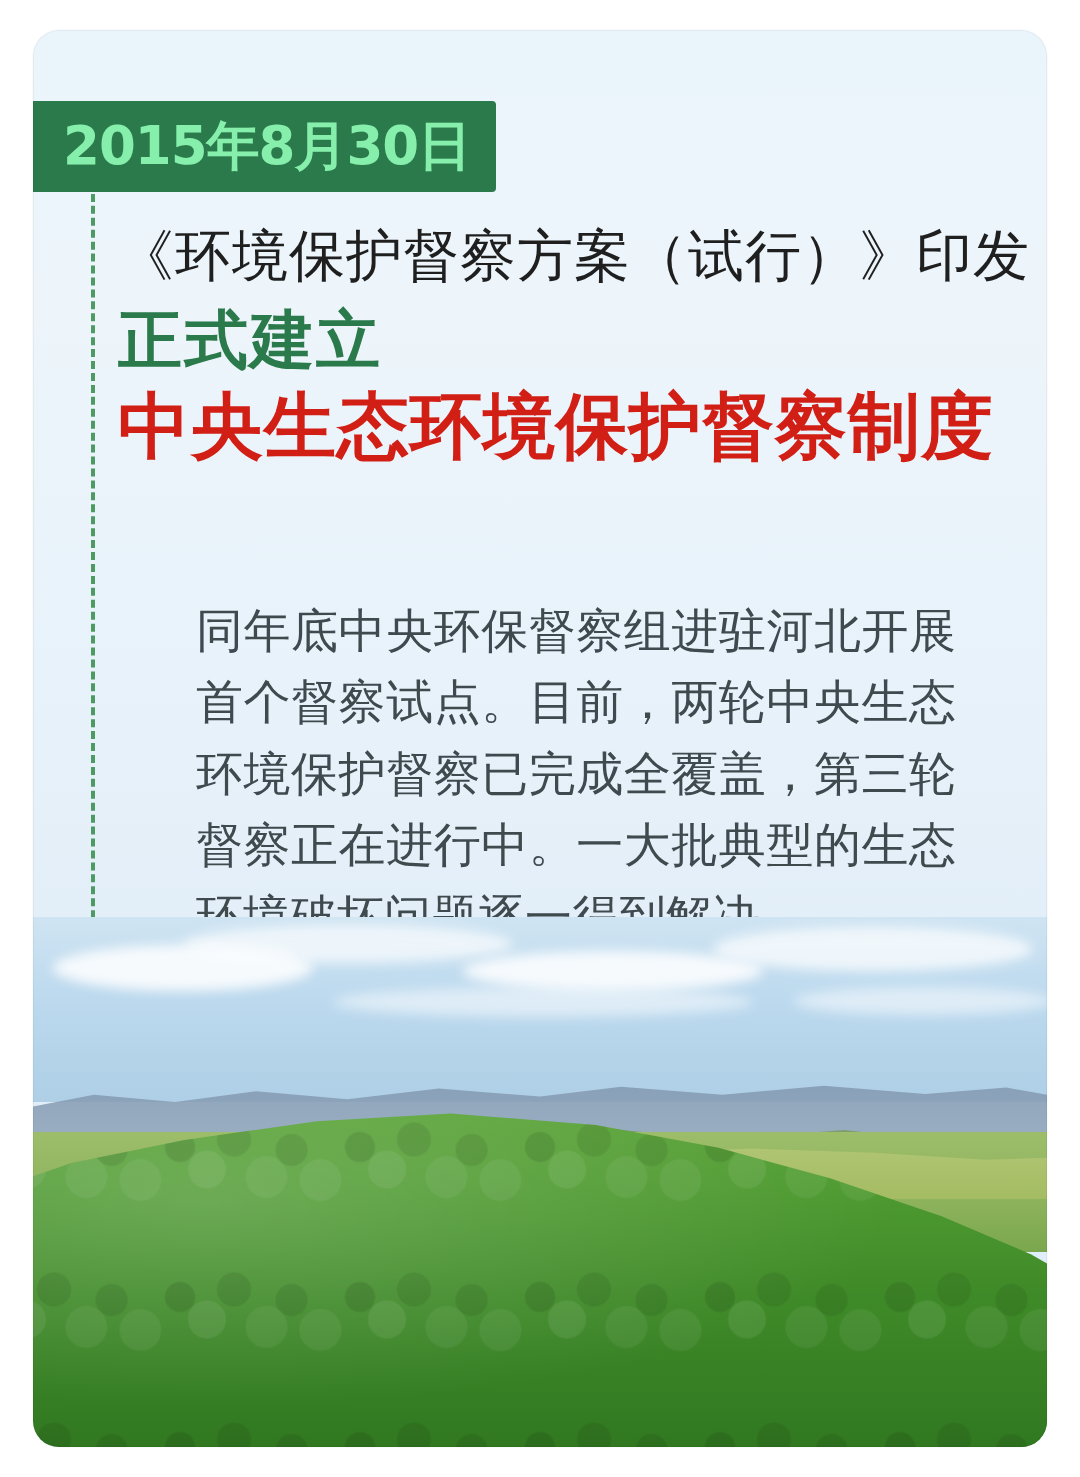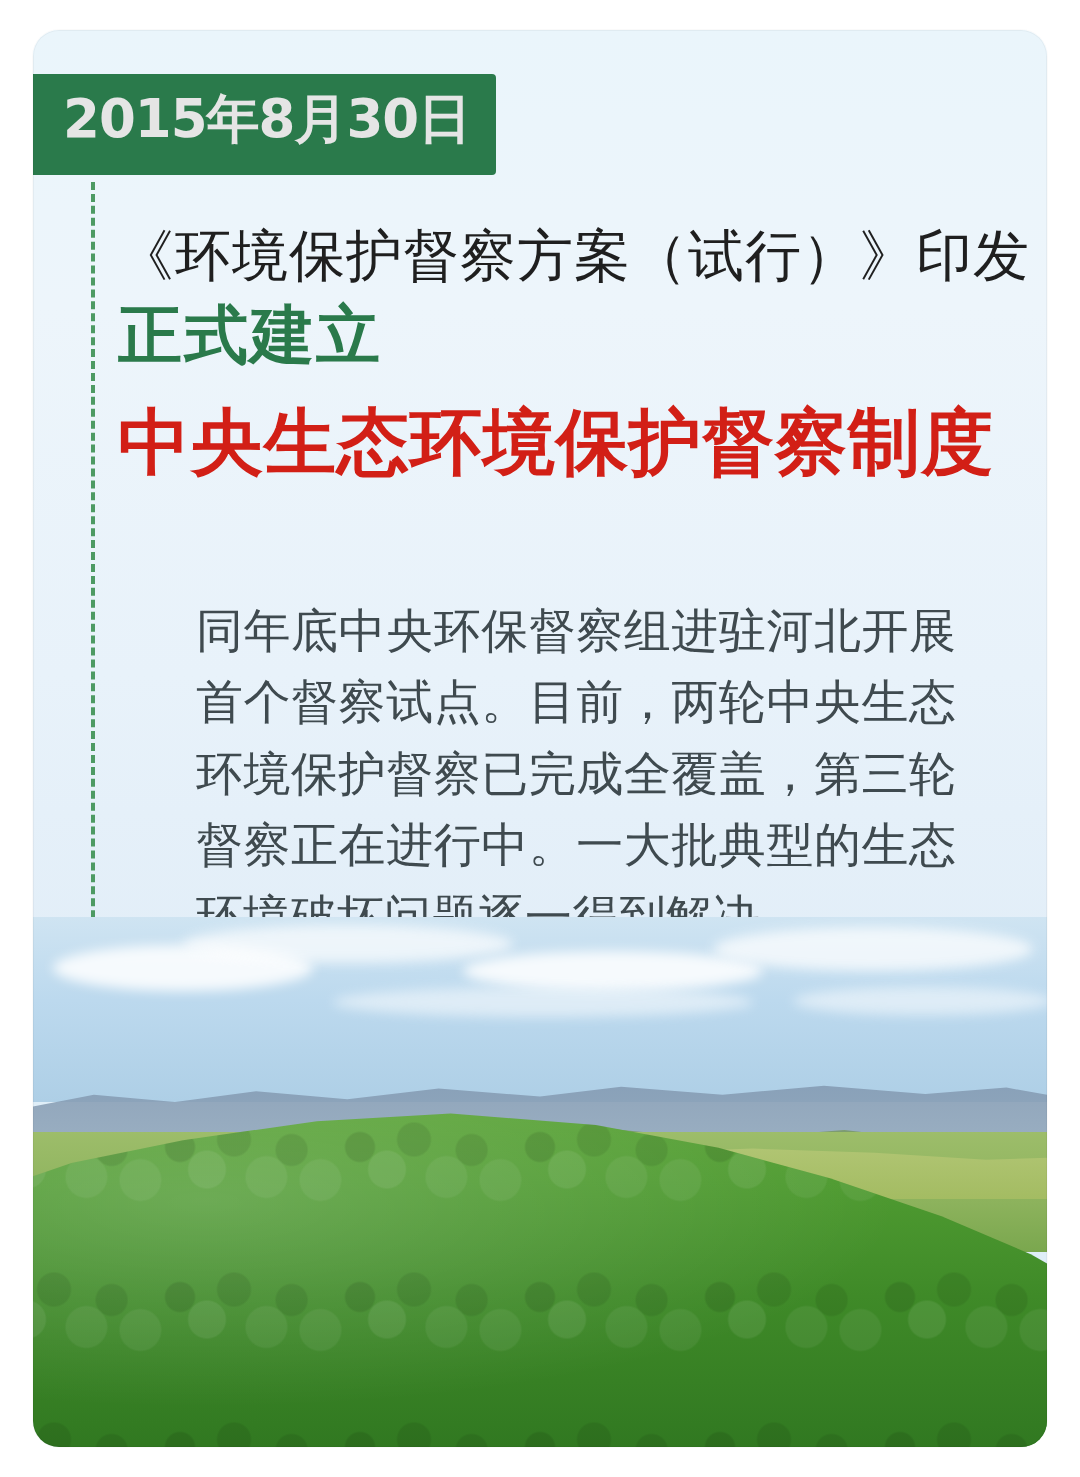--- a/index.html
+++ b/index.html
@@ -39,29 +39,29 @@
     left: 0; top: 0;
     width: 100%;
     height: 920px;
     background: linear-gradient(180deg,#eaf5fb 0%, #edf5fb 30%, #e8f2fa 70%, #e2eef8 100%);
   }
 
   
   .date-tag {
     position: absolute;
     left: 0;
-    top: 44px;
+    top: 71px;
     background: #2a7a4b;
-    color: #e5e5e5;
+    color: #86efac;
     font-family: "DejaVu Sans", sans-serif;
     font-weight: bold;
     font-size: 53px;
     letter-spacing: -1px;
     line-height: 1;
-    padding: 18px 26px 30px 30px;
+    padding: 18px 26px 20px 30px;
     border-top-right-radius: 4px;
     border-bottom-right-radius: 4px;
     white-space: nowrap;
   }
 
   
   .dash-line {
     position: absolute;
     left: 58px;
     top: 152px;
@@ -80,30 +80,30 @@
   .sub-line {
     font-family: "DejaVu Serif", serif;
     font-size: 56px;
     color: #1f1f1f;
     letter-spacing: 1px;
     line-height: 1.3;
     white-space: nowrap;
   }
   .green-line {
     margin-top: 12px;
-    font-family: Liberation Mono, monospace;
+    font-family: Liberation Sans, sans-serif;
     font-weight: bold;
     font-size: 64px;
     color: #2a7a4b;
     letter-spacing: 2px;
     line-height: 1.1;
     white-space: nowrap;
   }
   .red-line {
-    margin-top: 26px;
+    margin-top: 10px;
     font-family: "DejaVu Sans", sans-serif;
     font-weight: bold;
     font-size: 72px;
     color: #d21f16;
     letter-spacing: 1px;
     line-height: 1.15;
     white-space: nowrap;
   }
 
   

